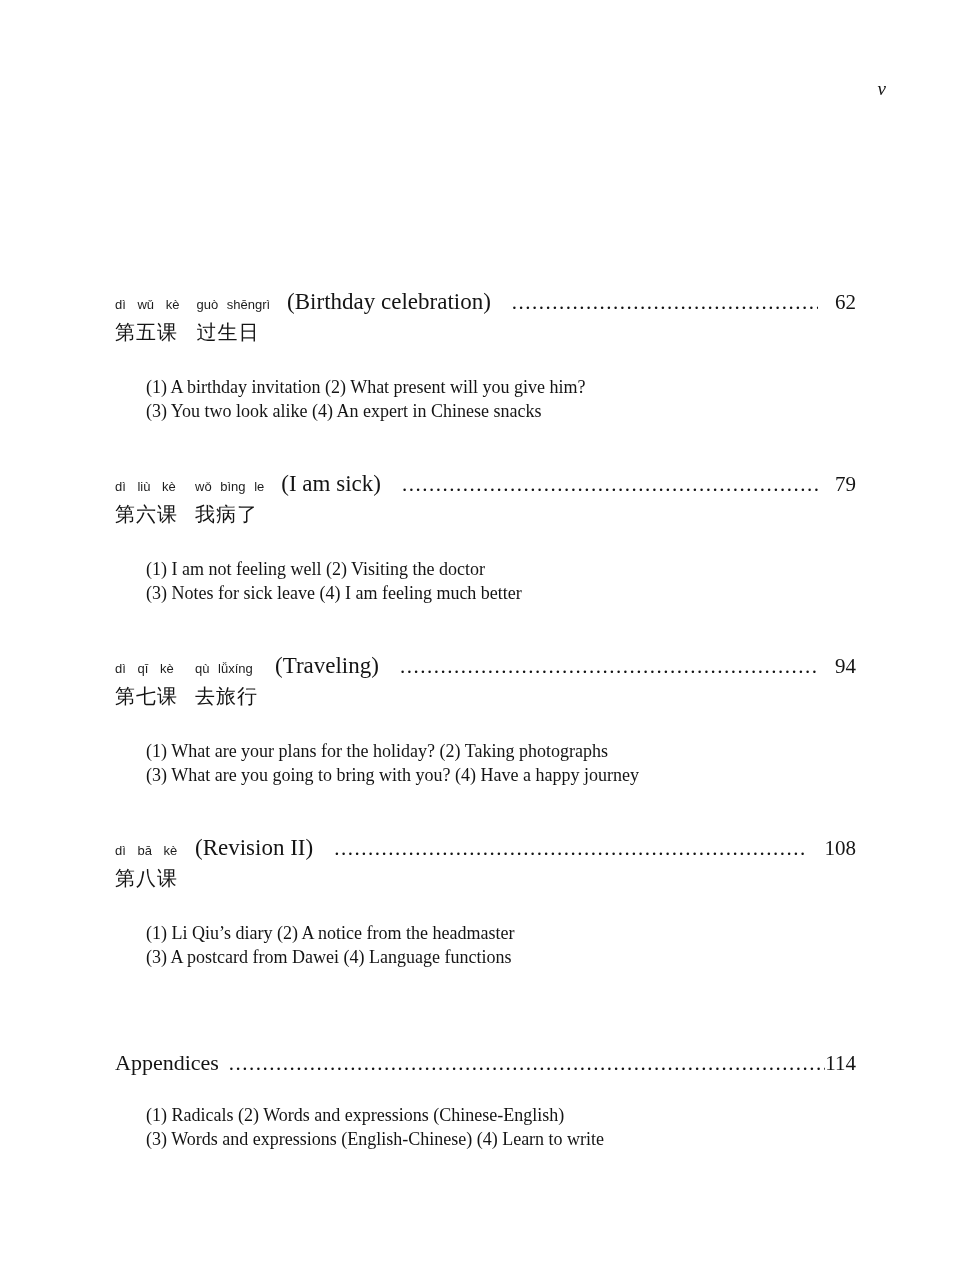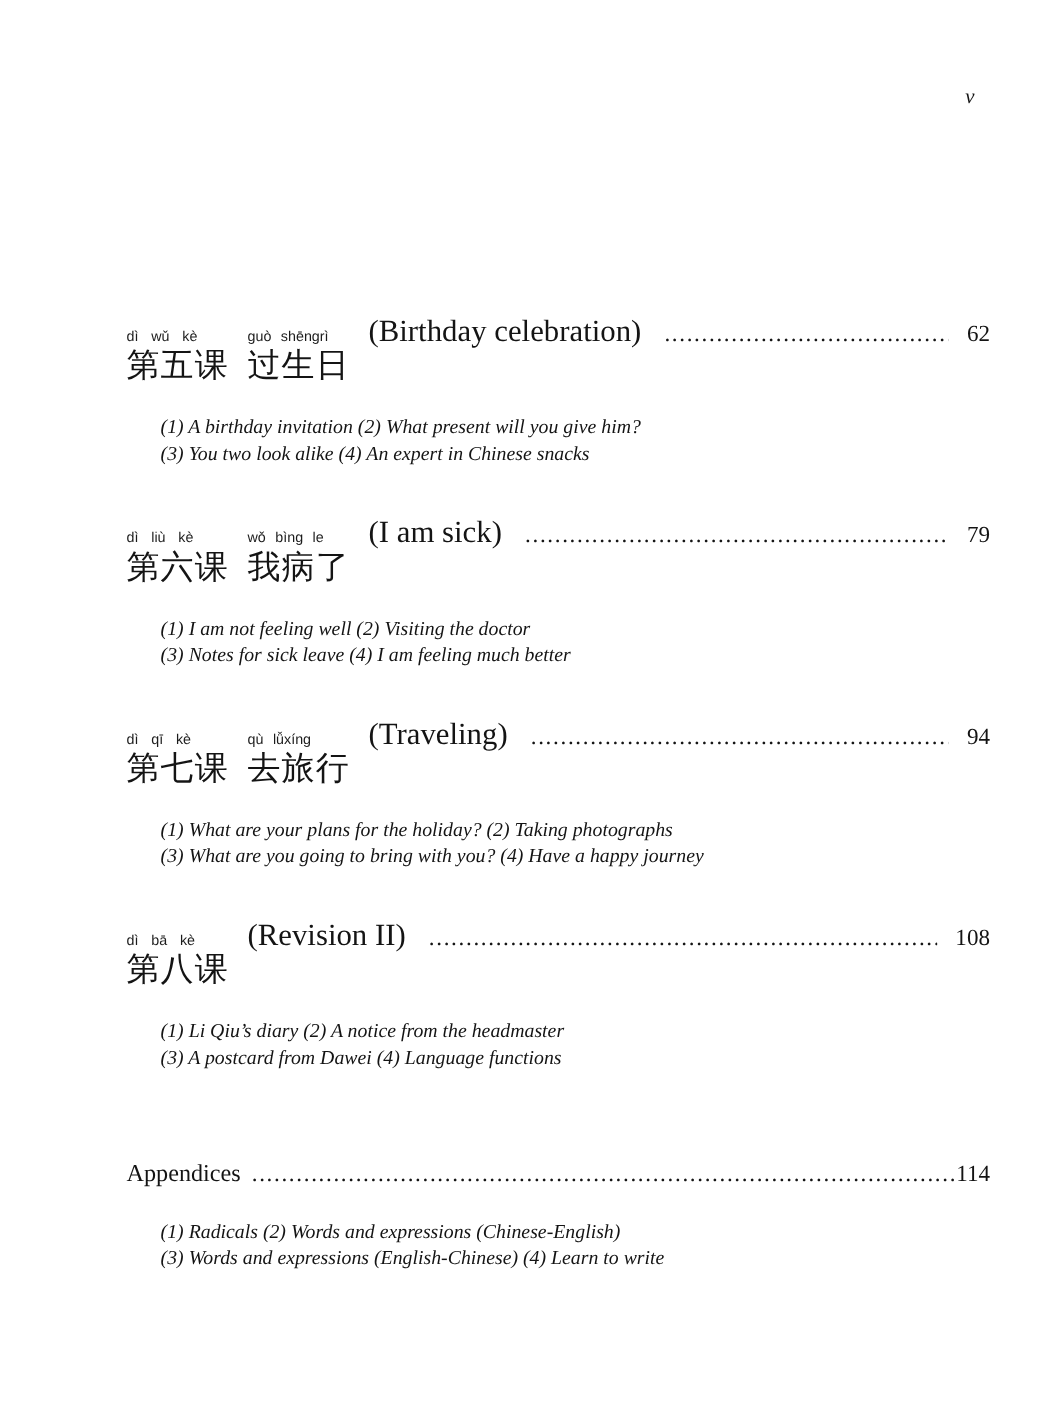--- a/index.html
+++ b/index.html
@@ -15,21 +15,21 @@
   }
   .folio {
     position: absolute;
     top: 78px;
     right: 74px;
     font-style: italic;
     font-size: 19px;
     line-height: 22px;
   }
   .content {
-    padding: 289px 60px 0 115px;
+    padding: 289px 104px 0 115px;
   }
   .lesson + .lesson { margin-top: 48px; }
 
   .heading-row {
     display: flex;
     align-items: baseline;
     column-gap: 17px;
   }
   .hz-group { display: inline-block; }
   .hz-group .pinyin {
@@ -37,48 +37,47 @@
     font-size: 13px;
     line-height: 16px;
     margin-bottom: 2px;
     word-spacing: 8px;
     white-space: nowrap;
     color: #1c1c1c;
   }
   .hz-group.title-group .pinyin { word-spacing: 5px; }
   .hz-group .hanzi {
     font-family: Liberation Sans, sans-serif;
-    font-size: 30px;
+    font-size: 20px;
     line-height: 34px;
     letter-spacing: 1px;
     white-space: nowrap;
   }
   .english-label {
-    font-size: 28px;
+    font-size: 23px;
     line-height: 26px;
     white-space: nowrap;
     text-align: right;
   }
   .dot-leader {
     flex: 1 1 auto;
     overflow: hidden;
     white-space: nowrap;
     font-size: 21px;
     line-height: 24px;
     letter-spacing: 1.5px;
     margin-left: 4px;
   }
   .page-ref {
     font-size: 21px;
     line-height: 26px;
     white-space: nowrap;
   }
   .subtopics {
     margin: 26px 0 0 31px;
-    font-style: italic;
     font-size: 18px;
     line-height: 24px;
   }
   .appendices { margin-top: 80px; }
   .appendices .heading-row { column-gap: 0; }
   .appendices .app-label {
     font-size: 22px;
     line-height: 28px;
     white-space: nowrap;
     margin-right: 6px;

